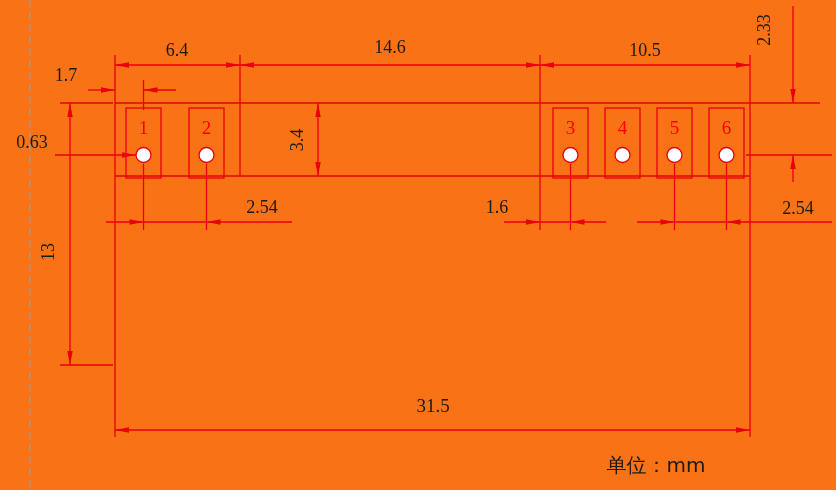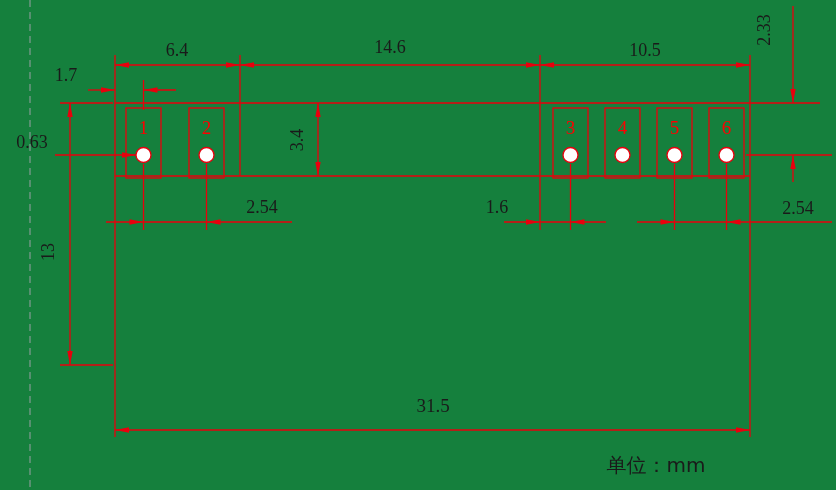--- a/index.html
+++ b/index.html
@@ -1,17 +1,17 @@
 <!DOCTYPE html>
 <html><head>
 <meta charset="utf-8">
 <style>
   html,body{margin:0;padding:0;background:#ffffff;}
   .stage{
-    position:relative;width:836px;height:490px;background:#15803d;overflow:hidden;
+    position:relative;width:836px;height:490px;background:#f97316;overflow:hidden;
     font-family:"Liberation Serif","DejaVu Serif",serif;
   }
   svg{display:block;}
   .dashed-edge{stroke:#9aa0a6;stroke-width:1;stroke-dasharray:7 5;}
   .outline line, .pads rect, .pads circle, .dimlines line{stroke-width:1.3;}
   text{
     font-family:"Liberation Serif","DejaVu Serif",serif;
     font-size:18px;text-anchor:middle;
   }
   .pad-num text{font-size:19px;}

